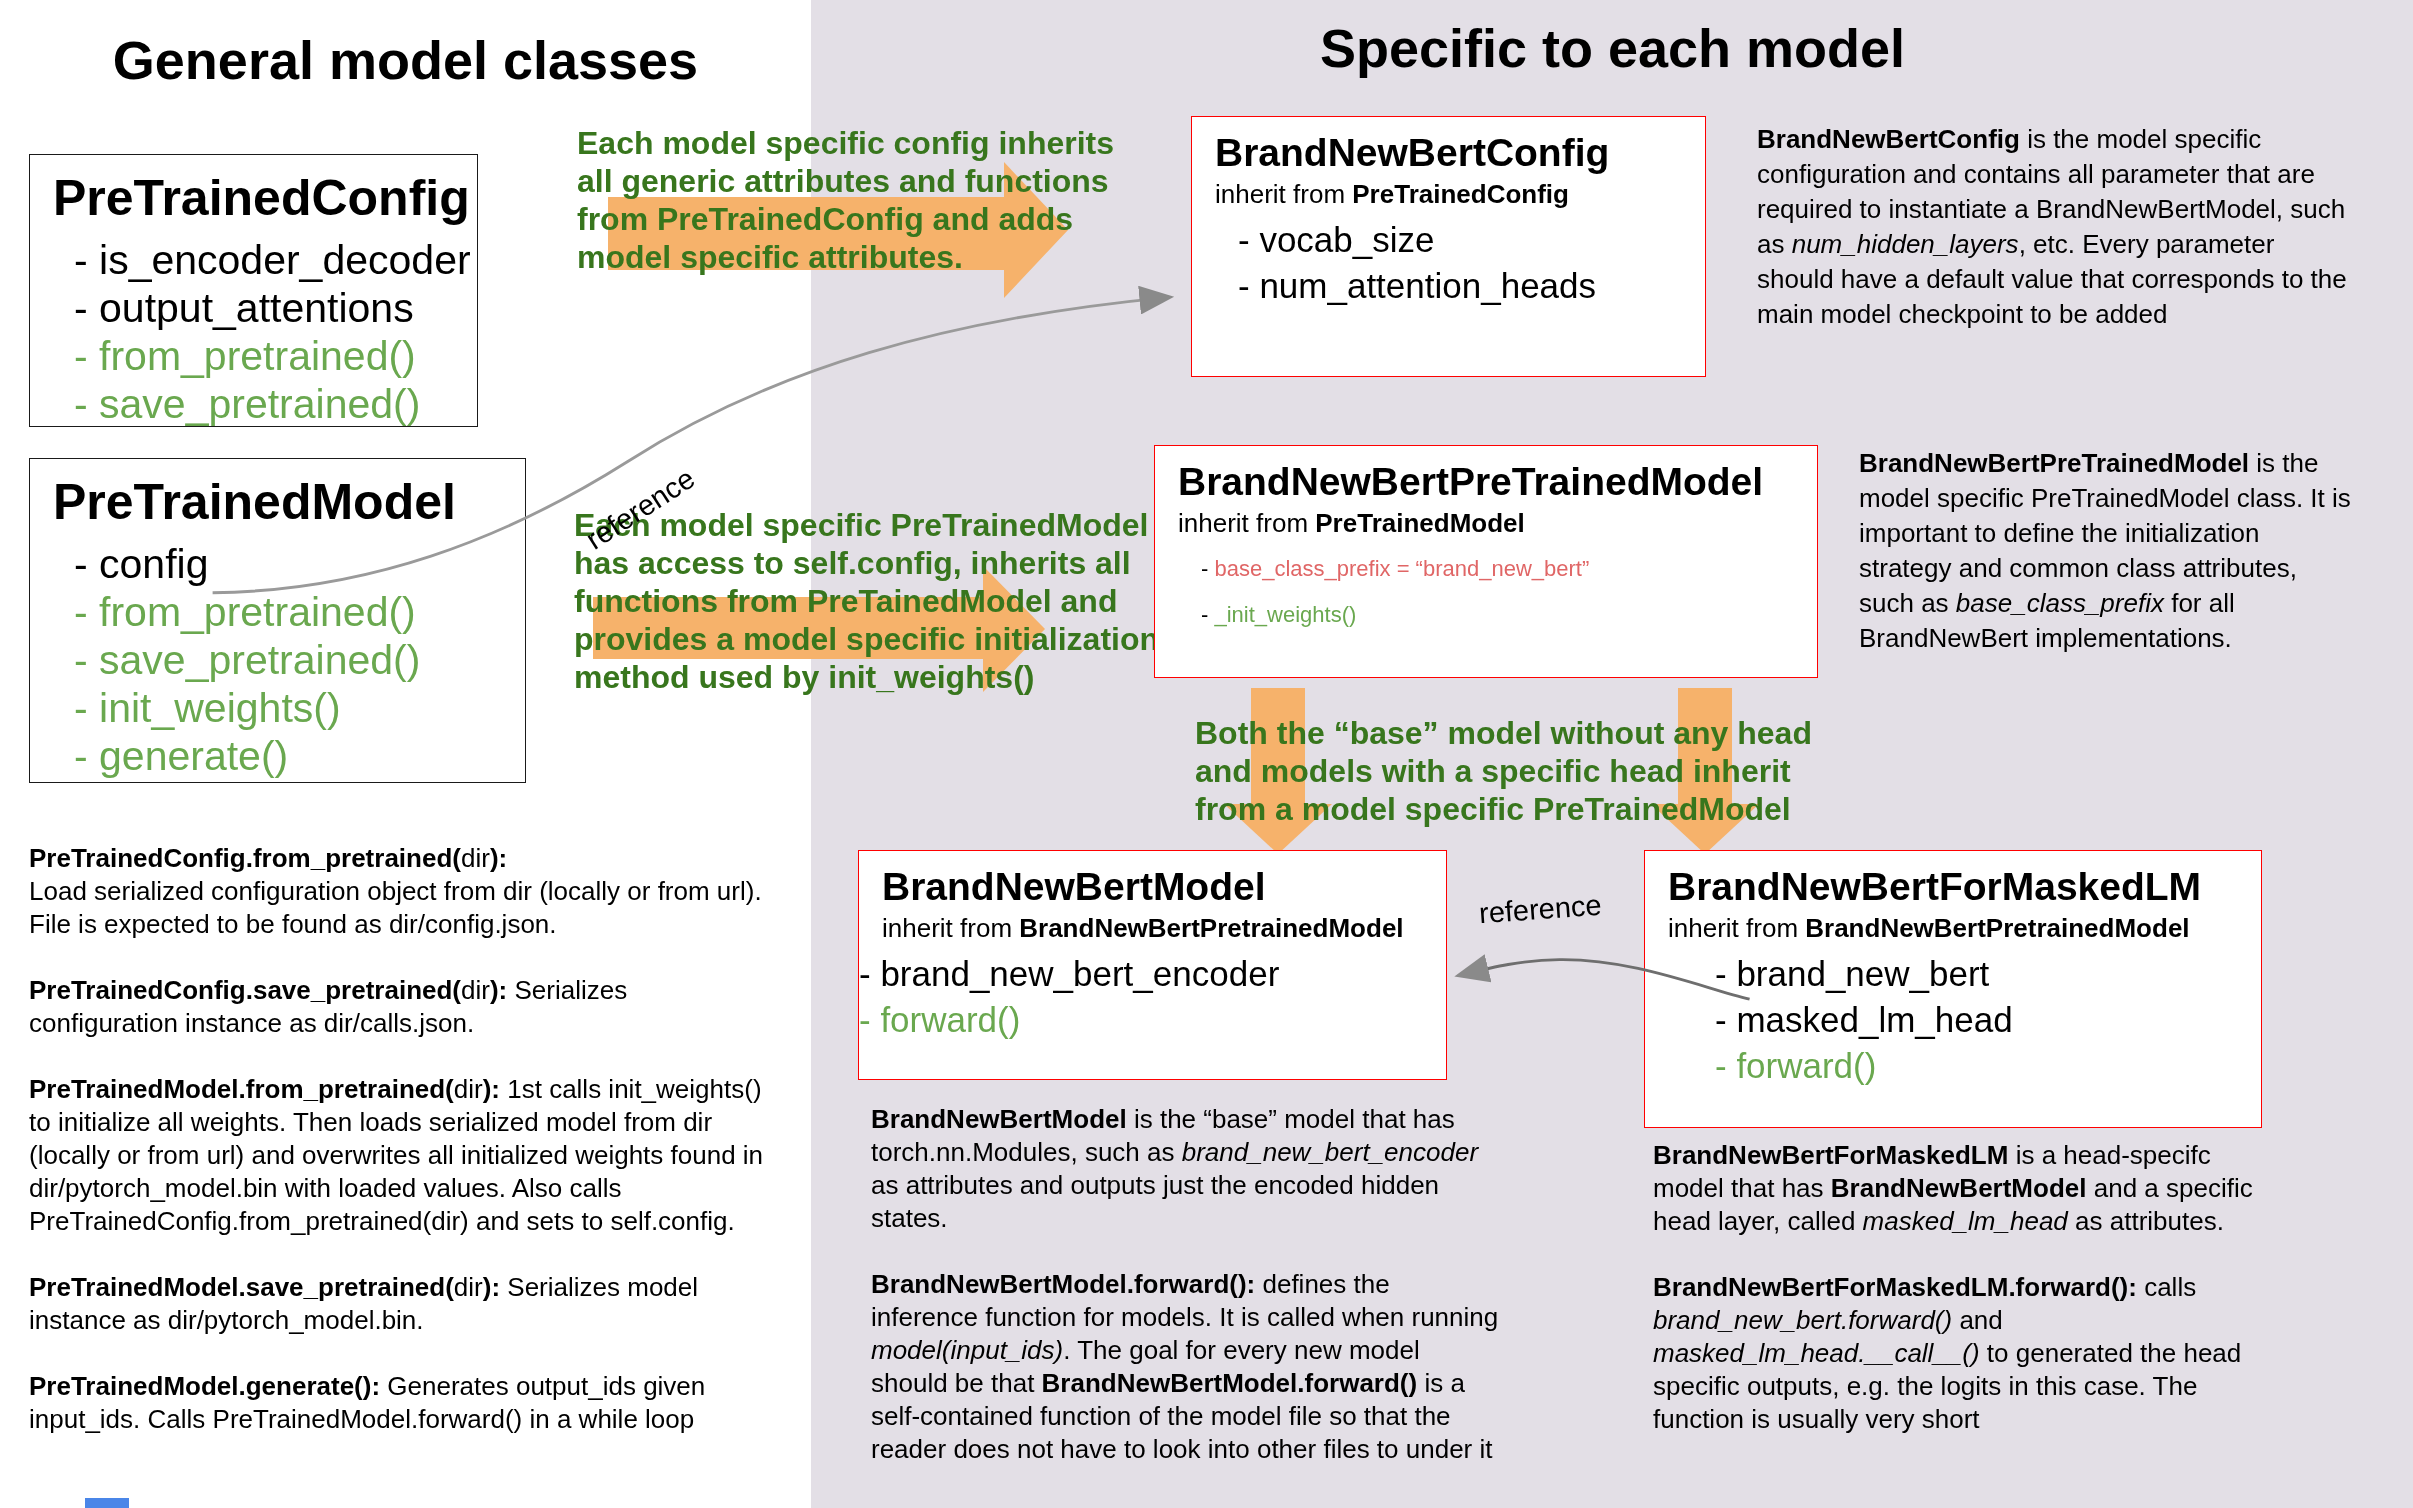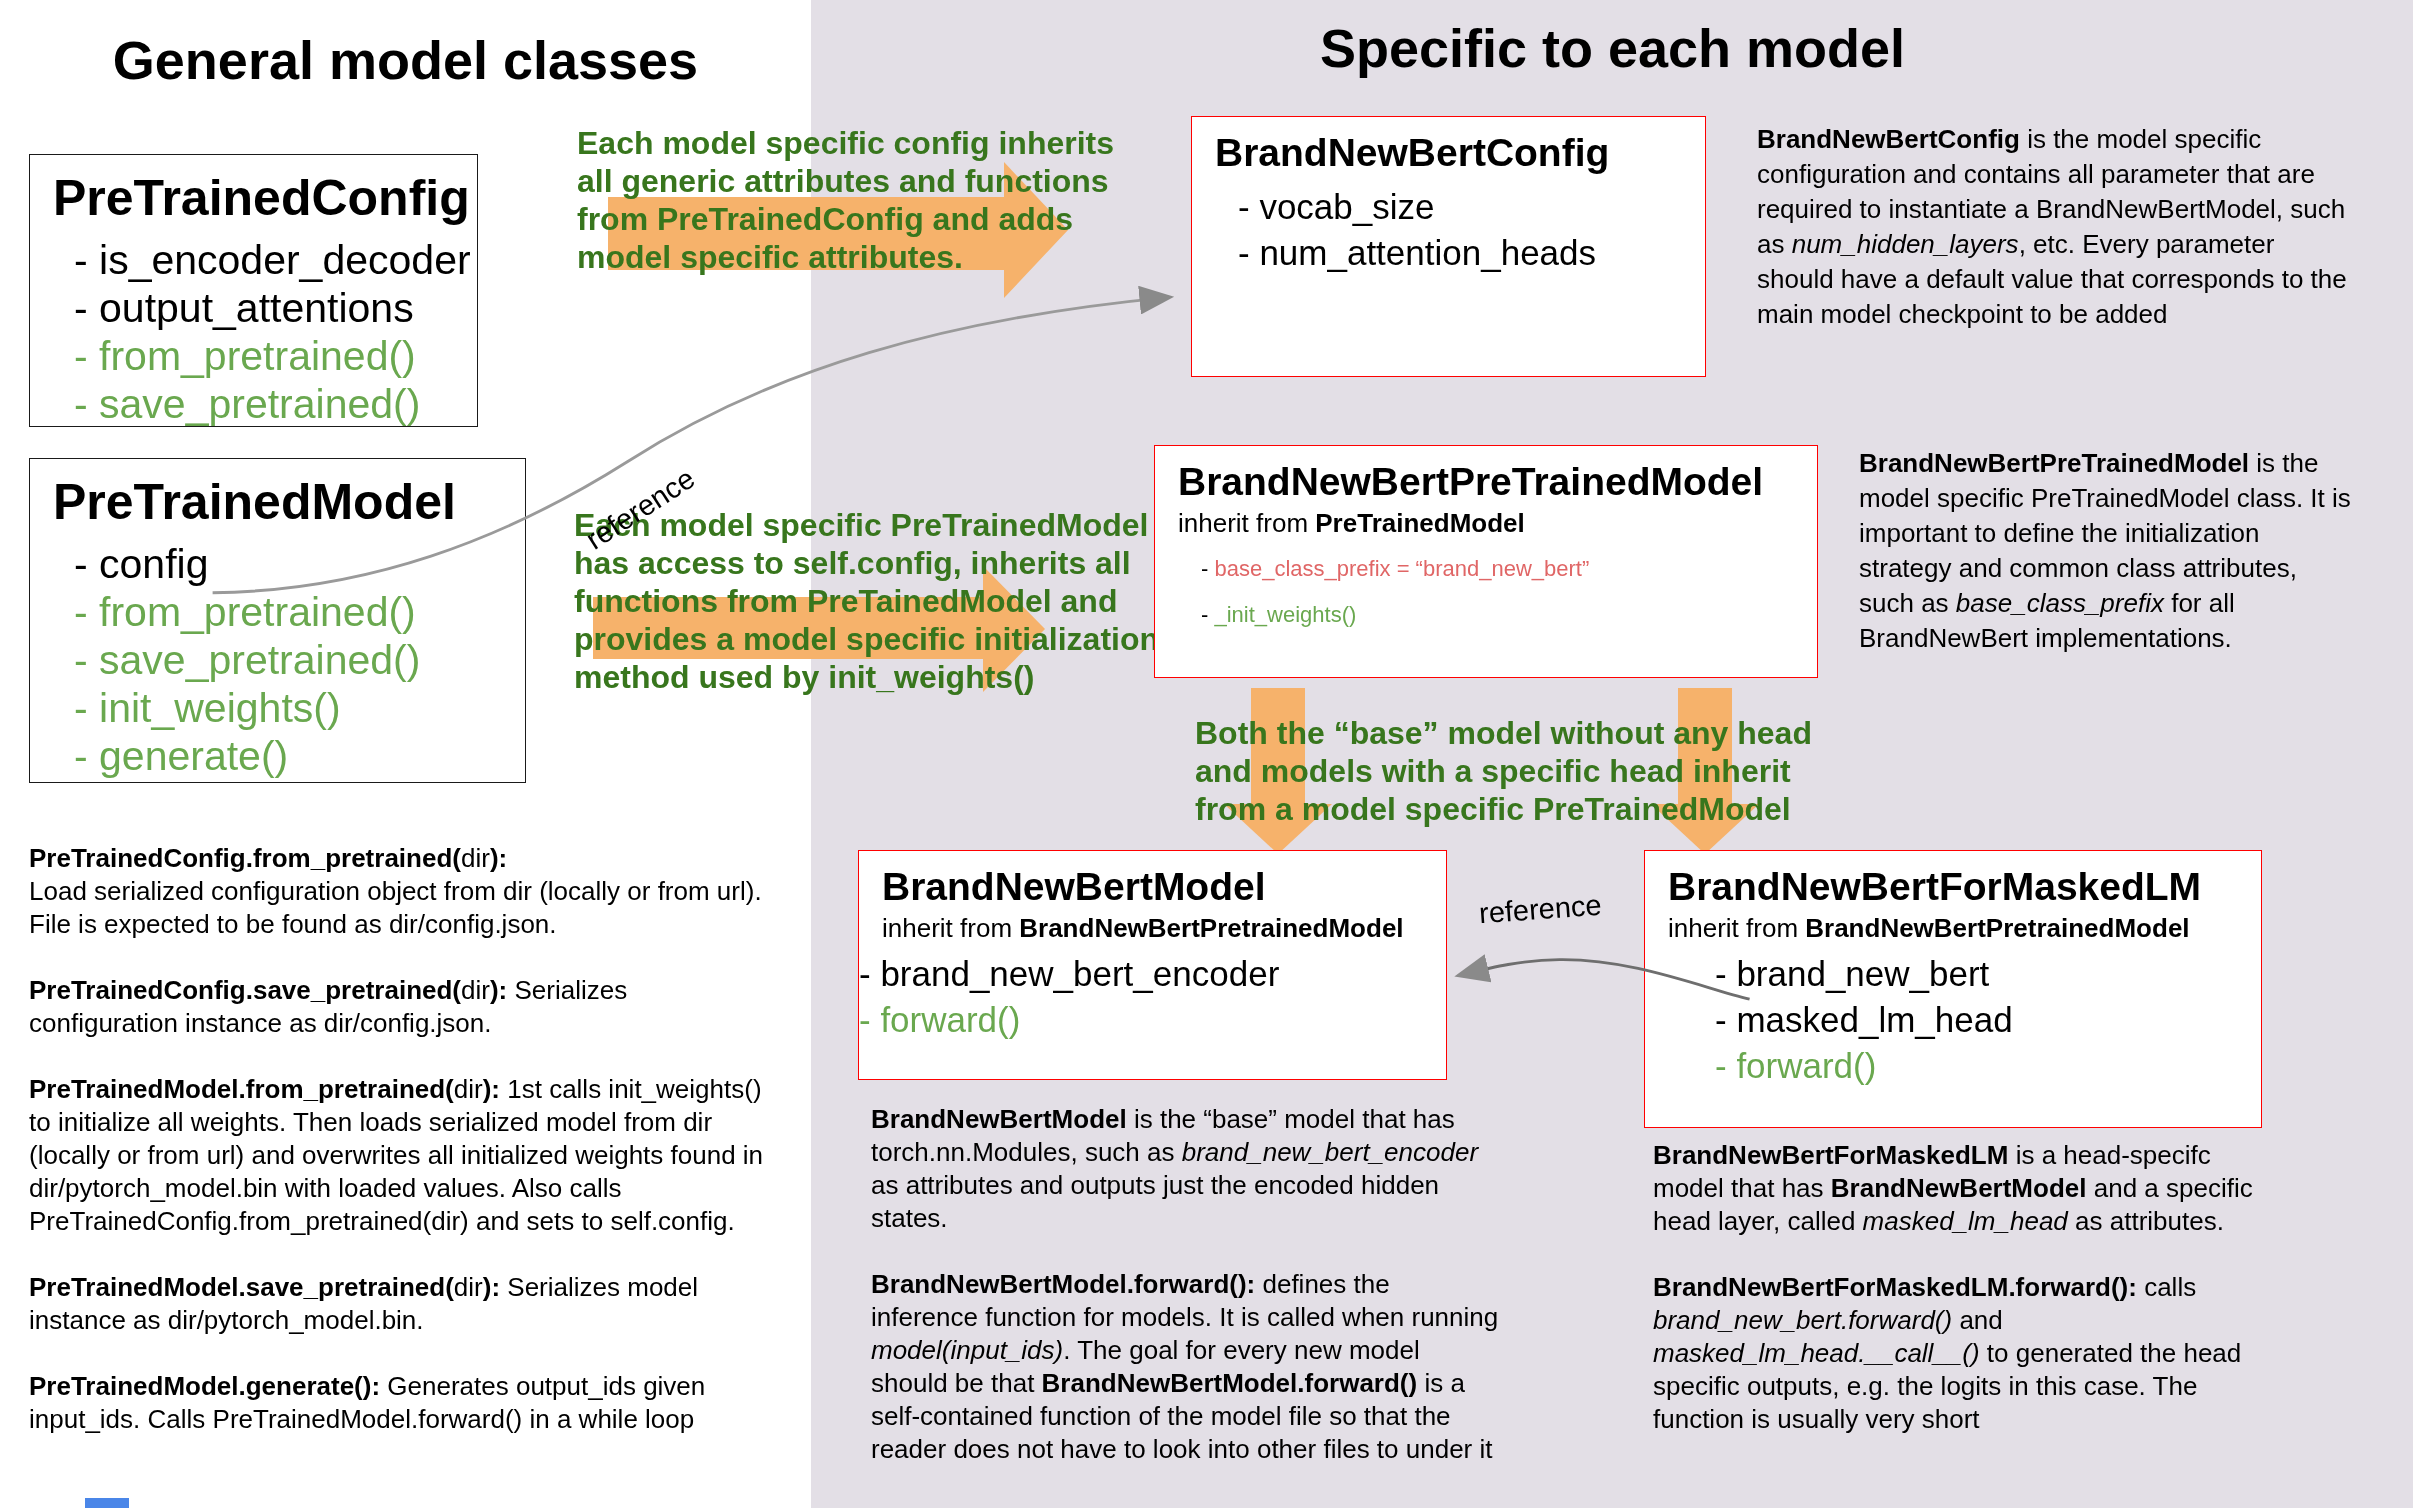--- a/index.html
+++ b/index.html
@@ -98,20 +98,21 @@
     <div class="box-items">
         <div class="bitem"><span>- config</span></div>
         <div class="bitem"><span class="sg">- from_pretrained()</span></div>
         <div class="bitem"><span class="sg">- save_pretrained()</span></div>
         <div class="bitem"><span class="sg">- init_weights()</span></div>
         <div class="bitem"><span class="sg">- generate()</span></div>
       </div>
   </div>
   <div class="cbox bred sm" id="box-bnbc" style="left:1191px;top:116px;width:515px;height:261px;">
     <div class="box-title">BrandNewBertConfig</div>
+    <div class="inherit-line"><span>inherit from </span><span class="sb">PreTrainedConfig</span></div>
     <div class="box-items">
         <div class="bitem"><span>- vocab_size</span></div>
         <div class="bitem"><span>- num_attention_heads</span></div>
       </div>
   </div>
   <div class="cbox bred sm" id="box-bnbp" style="left:1154px;top:445px;width:664px;height:233px;">
     <div class="box-title">BrandNewBertPreTrainedModel</div>
     <div class="inherit-line"><span>inherit from </span><span class="sb">PreTrainedModel</span></div>
     <div class="box-items">
         <div class="bitem"><span>- </span><span class="sr">base_class_prefix = “brand_new_bert”</span></div>
@@ -143,21 +144,21 @@
       </marker>
     </defs>
     <path d="M 220 614 C 380 612, 520 560, 650 478 C 800 382, 980 330, 1210 308" fill="none" stroke="#9a9a9a" stroke-width="3" marker-end="url(#arr)"></path>
     <path d="M 1812 1035 C 1760 1022, 1690 993, 1615 994 C 1572 995, 1545 1002, 1512 1010" fill="none" stroke="#6e6e6e" stroke-width="3" marker-end="url(#arr)"></path>
   </svg>
   <div class="ref-label" id="ref-label-1">reference</div>
   <div class="ref-label" id="ref-label-2">reference</div>
 
   <div class="tblock" id="text-left-bottom" style="left:29px;top:842px;">
       <div class="para"><span class="sb">PreTrainedConfig.from_pretrained(</span><span>dir</span><span class="sb">):</span><br><span>Load serialized configuration object from dir (locally or from url).</span><br><span>File is expected to be found as dir/config.json.</span></div>
-      <div class="para"><span class="sb">PreTrainedConfig.save_pretrained(</span><span>dir</span><span class="sb">):</span><span> Serializes</span><br><span>configuration instance as dir/config.json.</span></div>
+      <div class="para"><span class="sb">PreTrainedConfig.save_pretrained(</span><span>dir</span><span class="sb">):</span><span> Serializes</span><br><span>configuration instance as dir/calls.json.</span></div>
       <div class="para"><span class="sb">PreTrainedModel.from_pretrained(</span><span>dir</span><span class="sb">):</span><span> 1st calls init_weights()</span><br><span>to initialize all weights. Then loads serialized model from dir</span><br><span>(locally or from url) and overwrites all initialized weights found in</span><br><span>dir/pytorch_model.bin with loaded values. Also calls</span><br><span>PreTrainedConfig.from_pretrained(dir) and sets to self.config.</span></div>
       <div class="para"><span class="sb">PreTrainedModel.save_pretrained(</span><span>dir</span><span class="sb">):</span><span> Serializes model</span><br><span>instance as dir/pytorch_model.bin.</span></div>
       <div class="para"><span class="sb">PreTrainedModel.generate():</span><span> Generates output_ids given</span><br><span>input_ids. Calls PreTrainedModel.forward() in a while loop</span></div>
     </div>
   <div class="tblock" id="text-right-top" style="left:1757px;top:122px;">
       <div class="para"><span class="sb">BrandNewBertConfig</span><span> is the model specific</span><br><span>configuration and contains all parameter that are</span><br><span>required to instantiate a BrandNewBertModel, such</span><br><span>as </span><span class="si">num_hidden_layers</span><span>, etc. Every parameter</span><br><span>should have a default value that corresponds to the</span><br><span>main model checkpoint to be added</span></div>
     </div>
   <div class="tblock" id="text-right-mid" style="left:1859px;top:446px;">
       <div class="para"><span class="sb">BrandNewBertPreTrainedModel</span><span> is the</span><br><span>model specific PreTrainedModel class. It is</span><br><span>important to define the initialization</span><br><span>strategy and common class attributes,</span><br><span>such as </span><span class="si">base_class_prefix</span><span> for all</span><br><span>BrandNewBert implementations.</span></div>
     </div>

